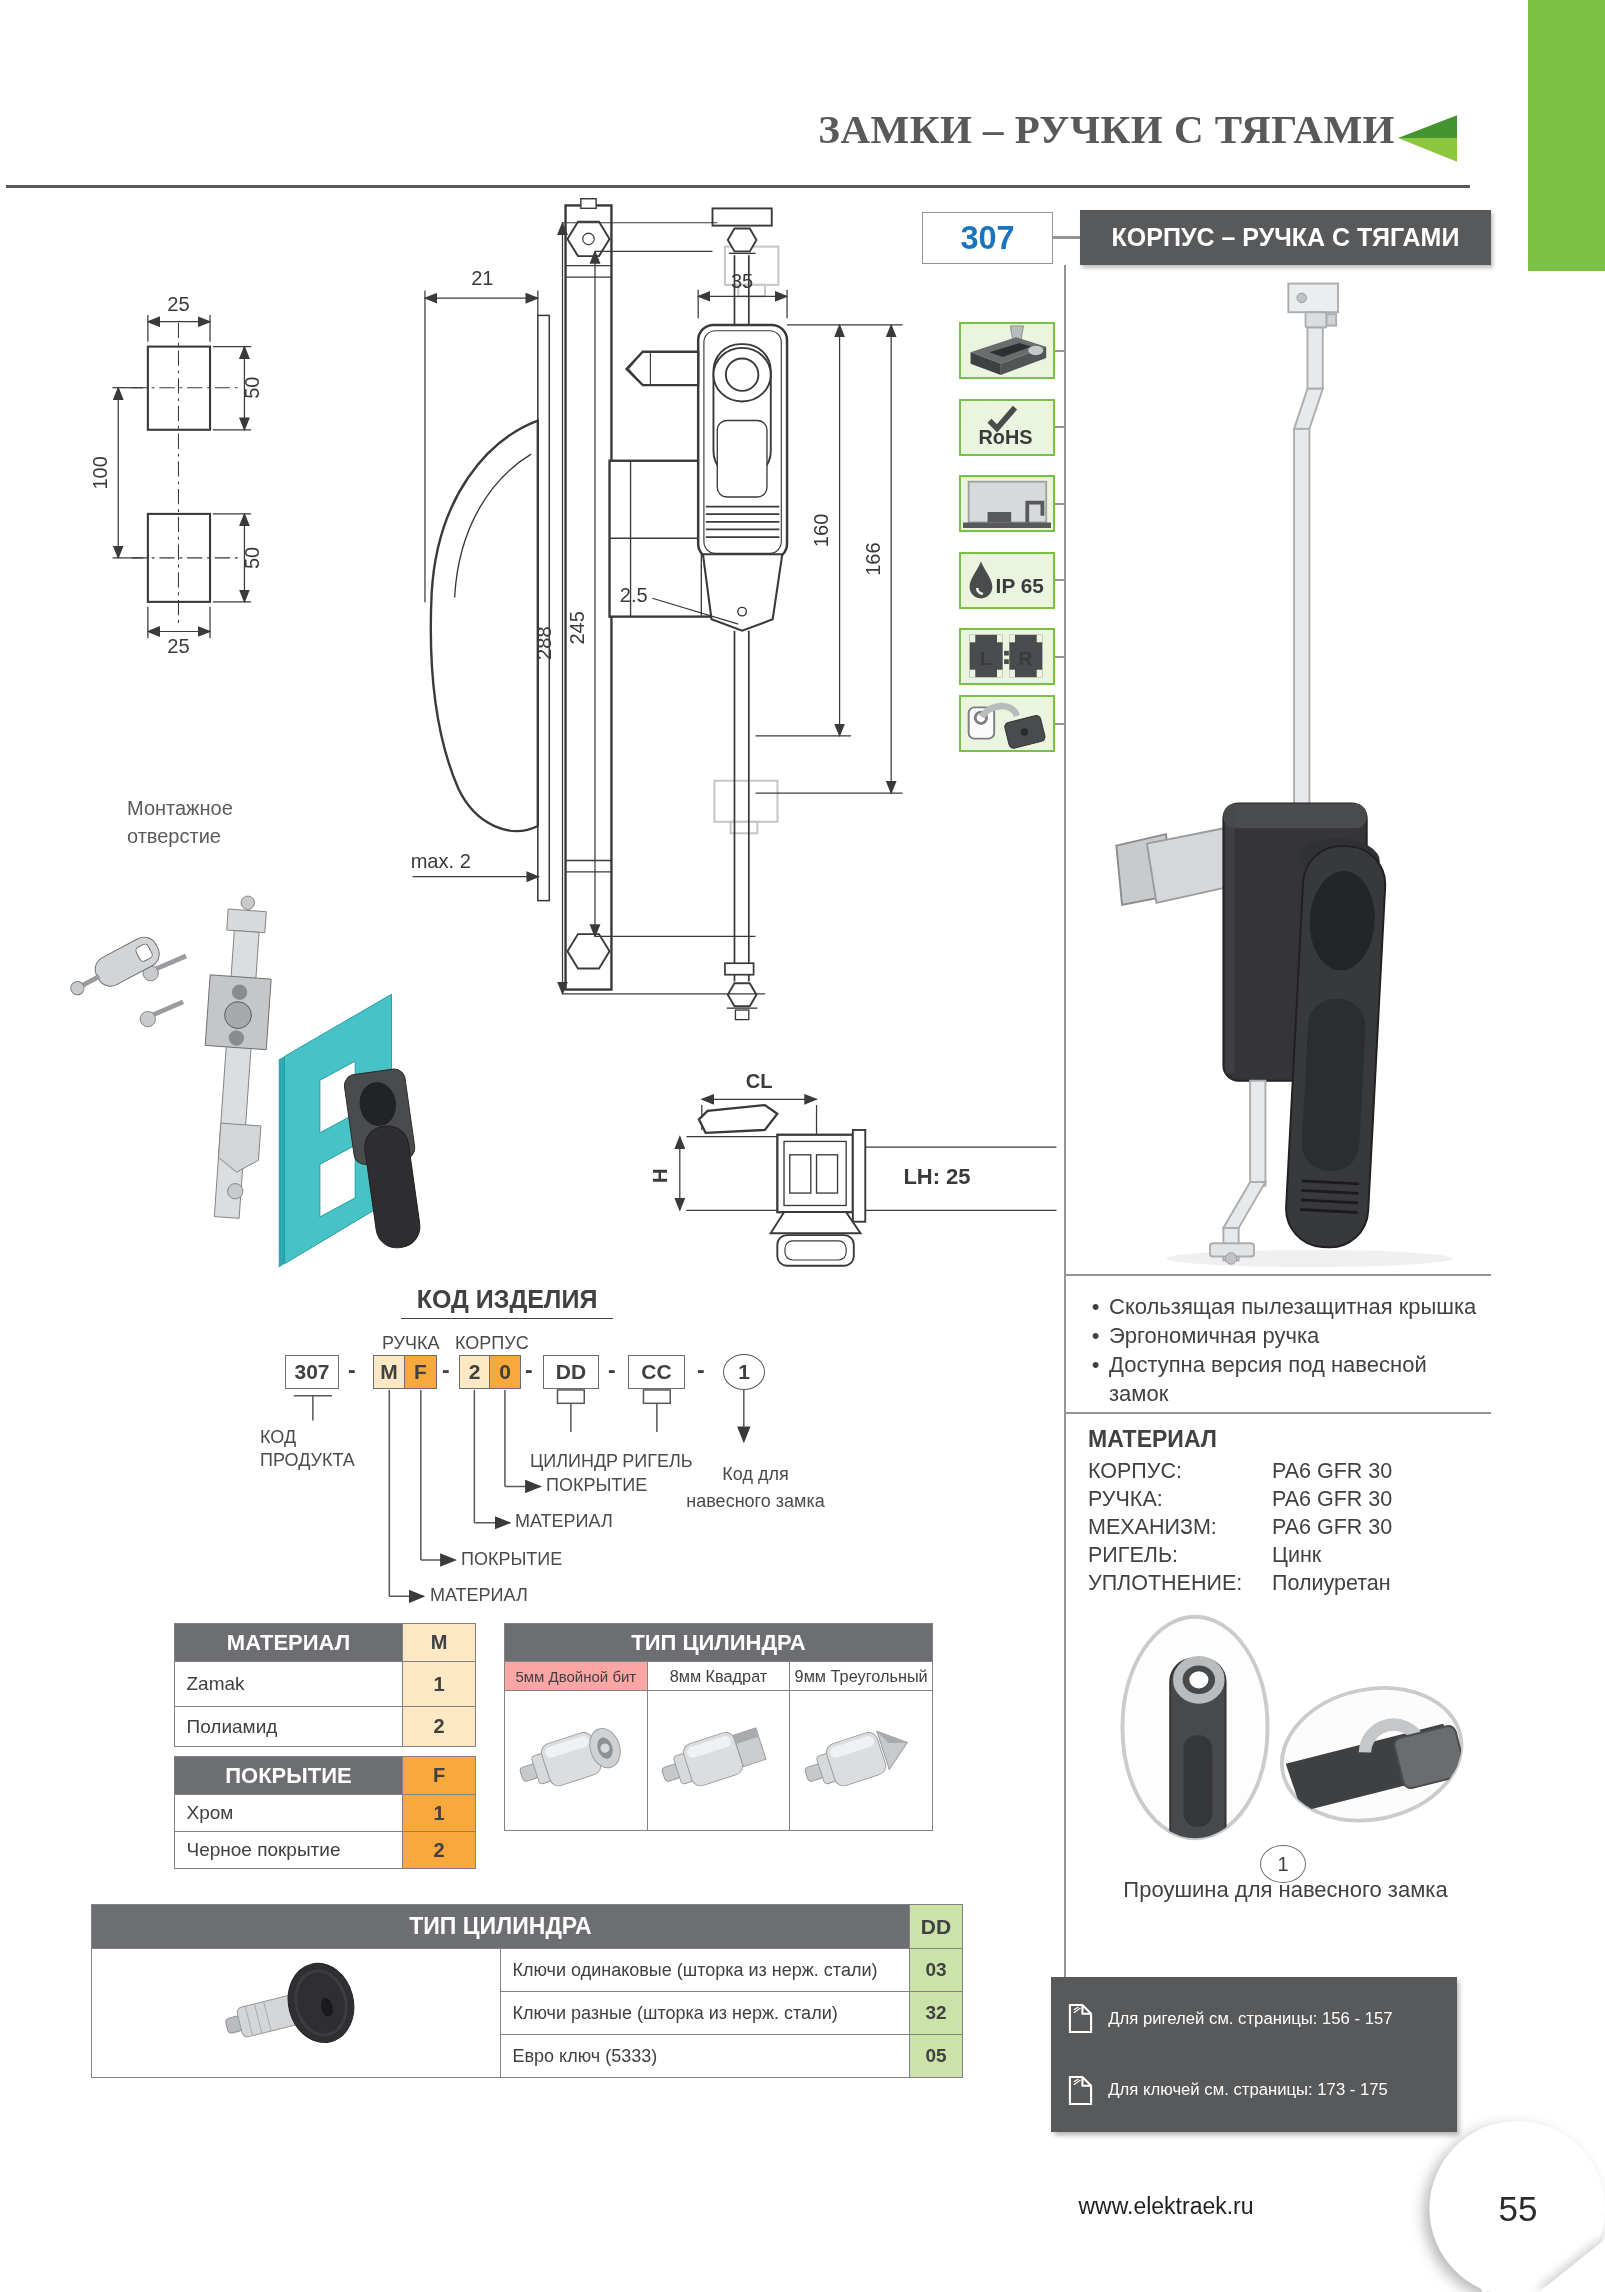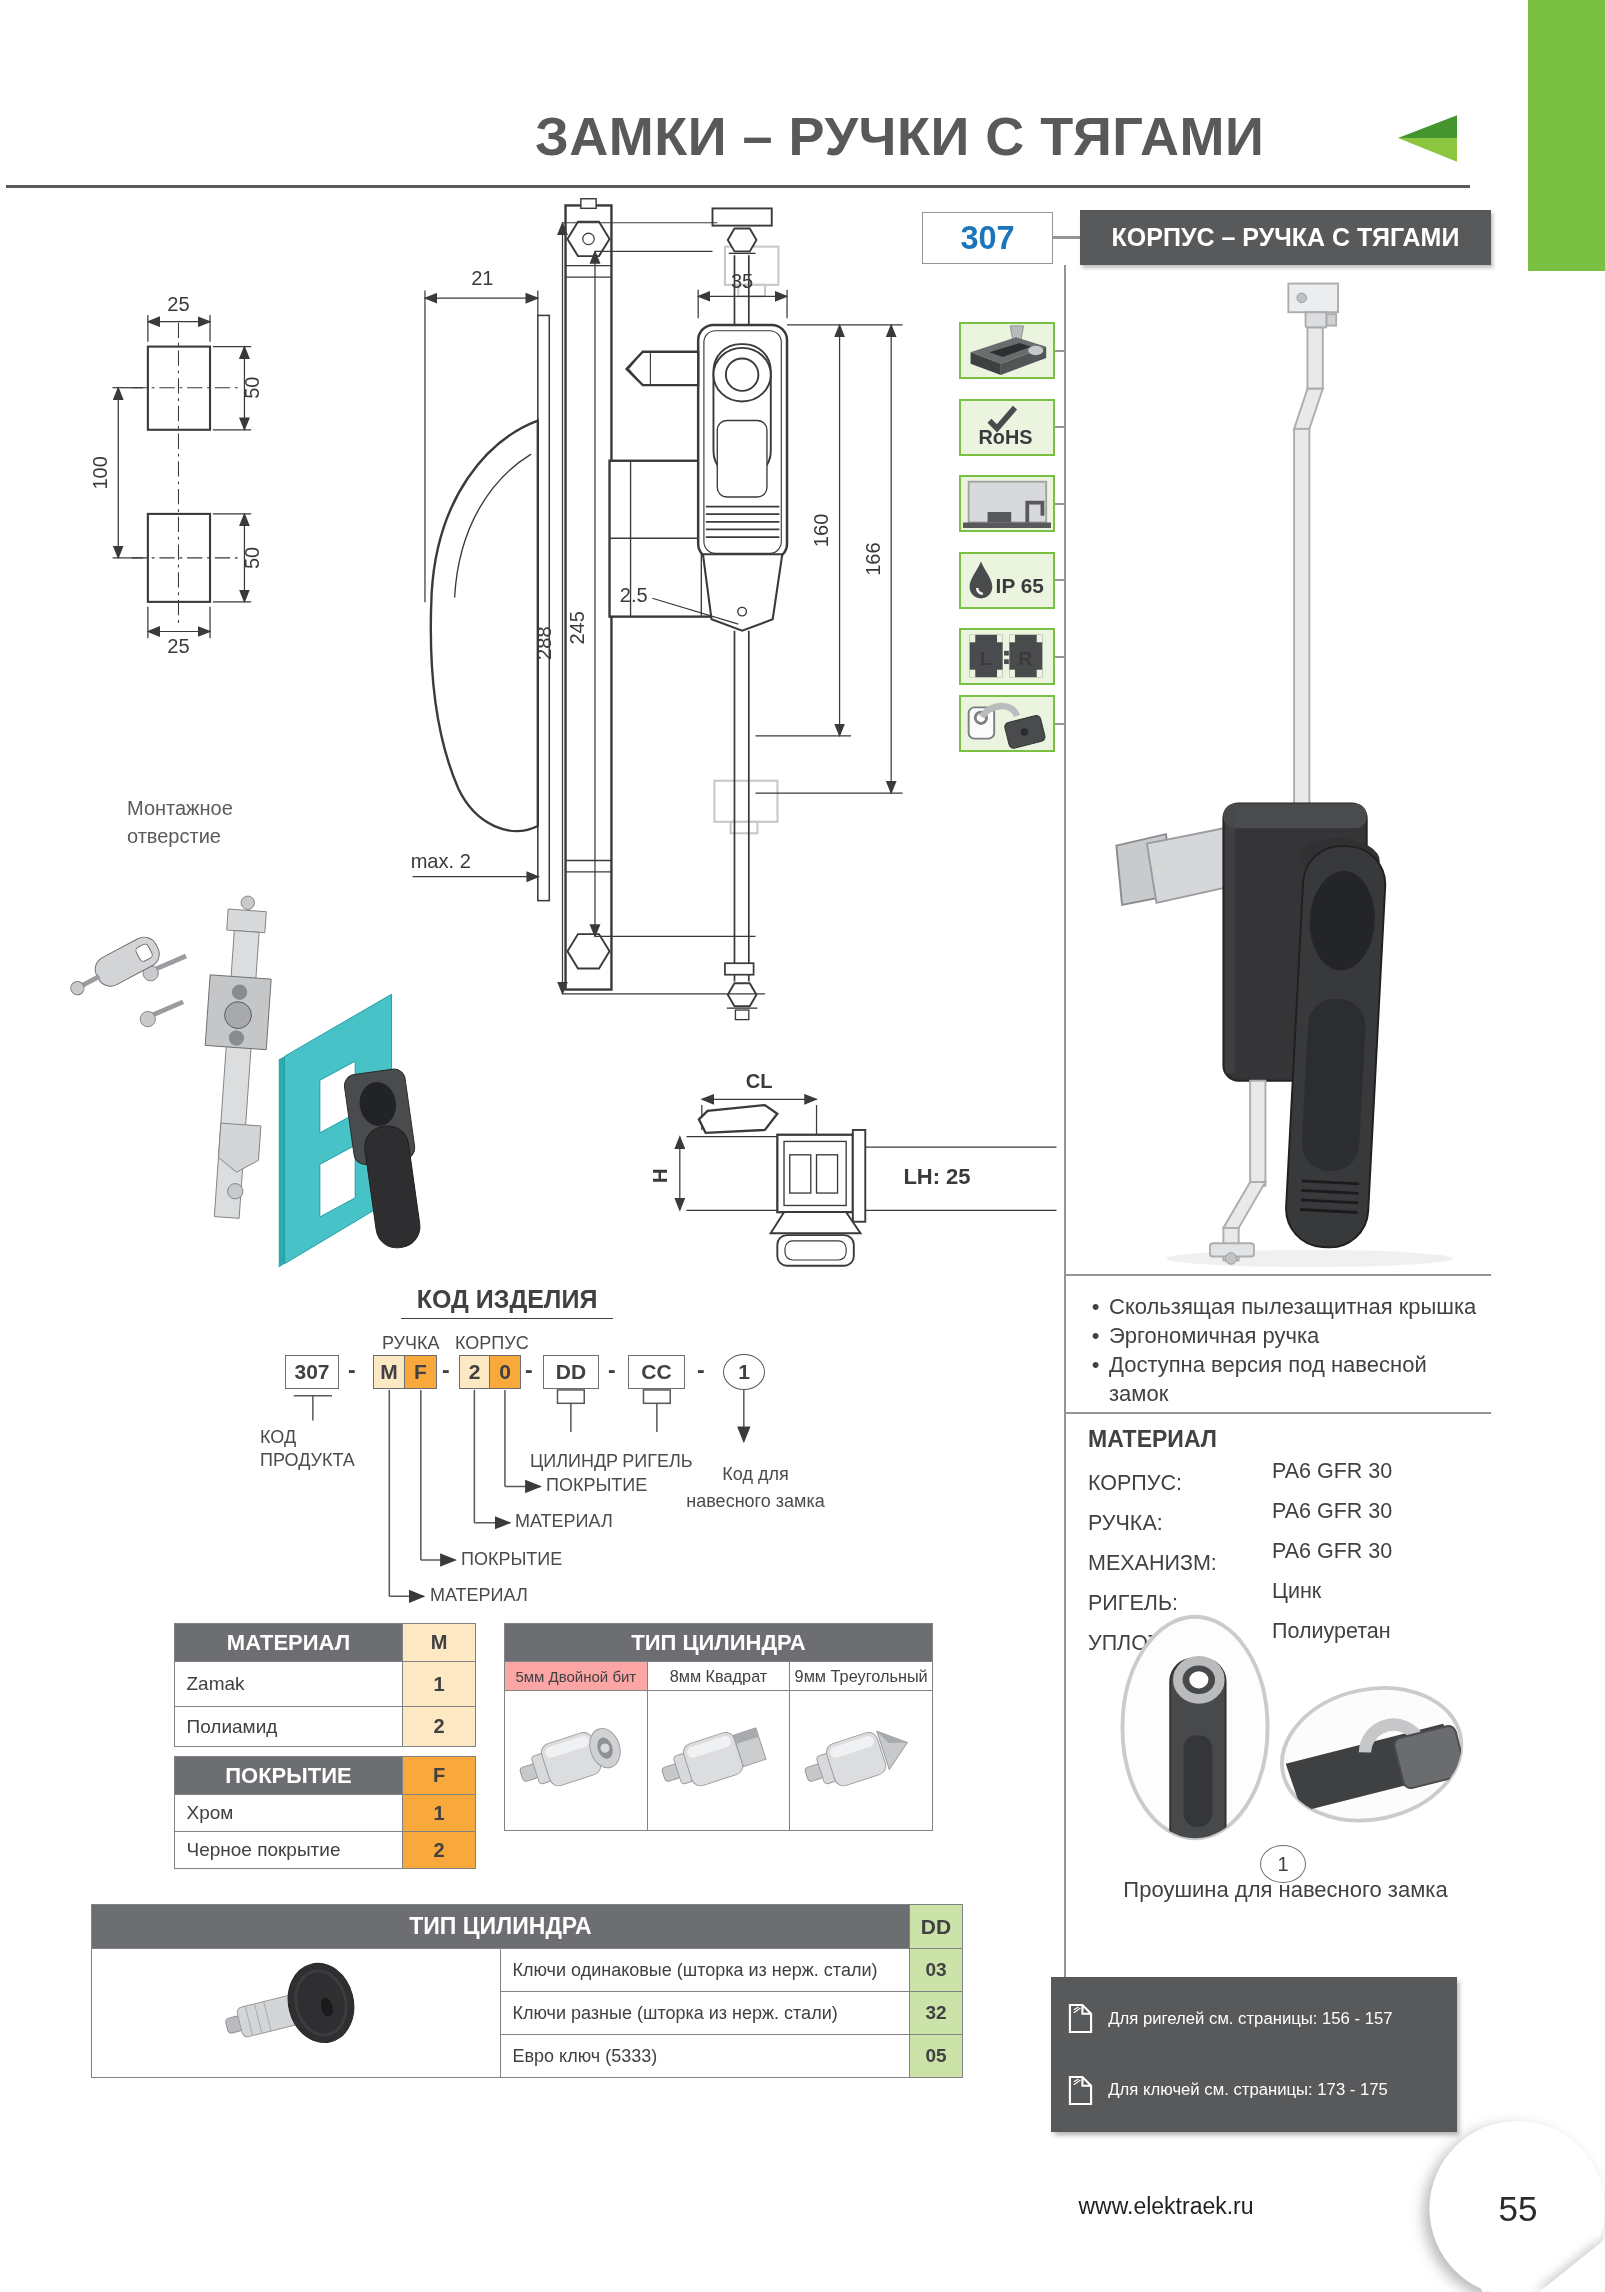--- a/index.html
+++ b/index.html
@@ -2,21 +2,21 @@
 <html><head>
 <meta charset="utf-8">
 <style>
   html,body{margin:0;padding:0;background:#9a9a9a;}
   #page{position:relative;width:1606px;height:2292px;background:#ffffff;overflow:hidden;
         font-family:"Liberation Sans",sans-serif;color:#414042;}
   .abs{position:absolute;}
   svg text{font-family:"Liberation Sans",sans-serif;fill:#3A3A3C;}
   .dimtxt{font-size:21px;}
   
-  #hdr-title{left:535px;top:105px;width:860px;font-size:54px;font-weight:bold;color:#58595B;letter-spacing:0.5px;}
+  #hdr-title{left:535px;top:105px;width:860px;text-align:right;font-size:41px;font-weight:bold;color:#58595B;letter-spacing:0.5px;font-family:Liberation Serif, serif;}
   #hdr-rule{left:5.7px;top:185px;width:1464px;height:2.9px;background:#58595B;}
   #green-bar{left:1528px;top:0;width:78px;height:271px;background:#7AC143;}
   
   #pc-box{left:922px;top:212px;width:131px;height:52px;border:1.9px solid #939598;box-sizing:border-box;
           display:flex;align-items:center;justify-content:center;font-size:32.5px;font-weight:bold;color:#1B75BC;background:#fff;}
   #pc-conn{left:1053px;top:236px;width:27px;height:2.9px;background:#939598;}
   #banner{left:1080px;top:210px;width:411px;height:55px;background:#58595B;display:flex;align-items:center;justify-content:center;
           color:#fff;font-weight:bold;font-size:25px;box-shadow:1.9px 2.9px 3.8px rgba(0,0,0,.25);}
   
   .vline{background:#939598;}
@@ -36,21 +36,21 @@
   .seg{display:flex;top:1355px;height:34px;}
   .seg div{width:32px;border:1.9px solid #6D6E71;box-sizing:border-box;display:flex;align-items:center;justify-content:center;
            font-size:21px;font-weight:bold;color:#414042;}
   .seg div+div{border-left:none;}
   .dash{top:1357px;font-size:23px;font-weight:bold;color:#414042;}
   .cd-lbl{font-size:18px;color:#4A4B4D;}
   
   .feat{position:relative;padding-left:21px;font-size:22px;color:#414042;line-height:29px;}
   .feat::before{content:"•";position:absolute;left:3.8px;}
   .mat-row{display:flex;font-size:21.5px;color:#414042;line-height:28px;}
-  .mat-row .k{width:184px;margin-top:12px;}
+  .mat-row .k{width:184px;}
   .refrow{display:flex;align-items:center;gap:15.3px;color:#fff;font-weight:normal;font-size:16.7px;}
 </style>
 </head>
 <body>
 
 <svg width="0" height="0" style="position:absolute">
     <defs>
   <marker id="ar" viewBox="0 0 10 8" refX="9" refY="4" markerWidth="11" markerHeight="9" orient="auto-start-reverse">
     <path d="M0,0 L10,4 L0,8 Z" fill="#3A3A3C"></path>
   </marker>

